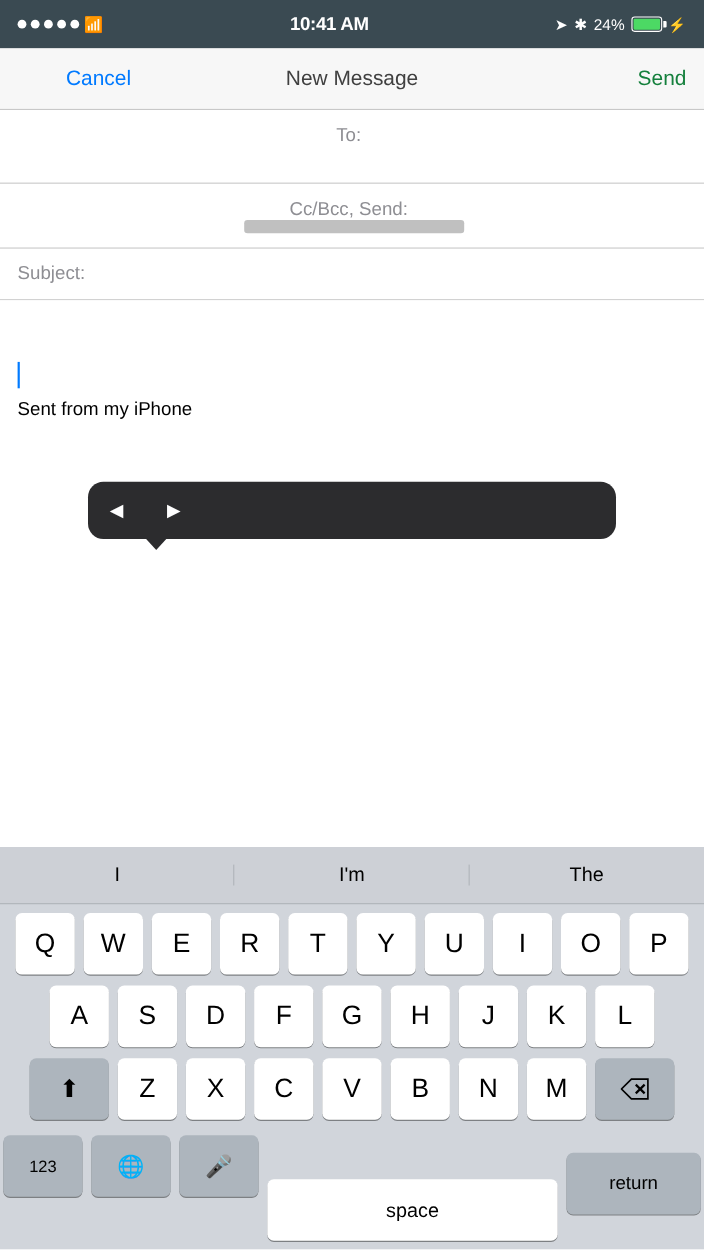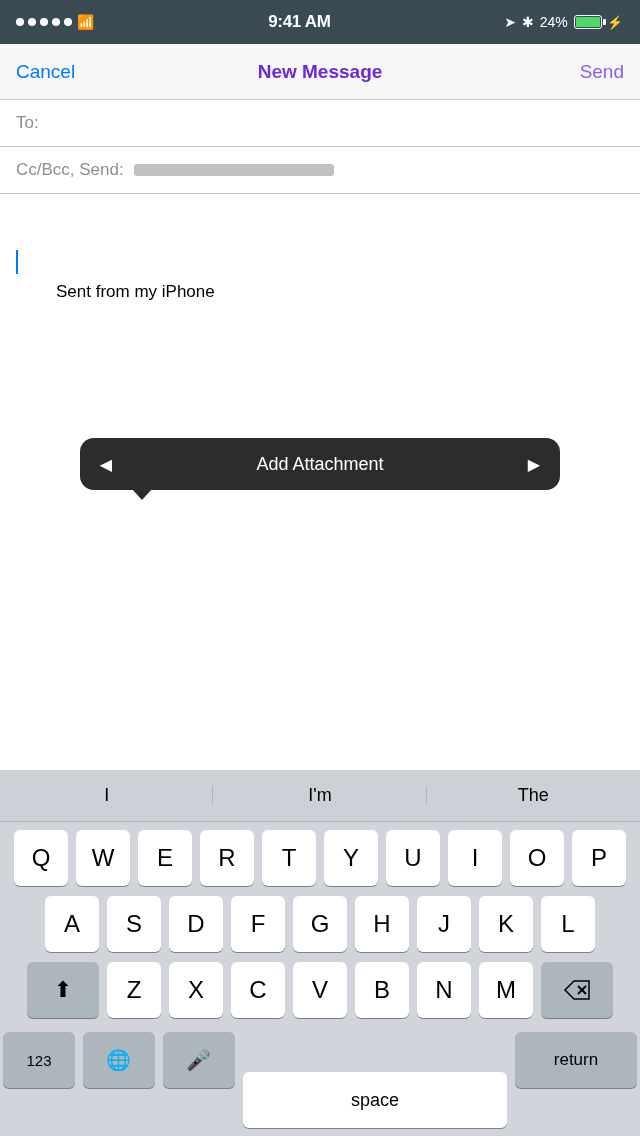--- a/index.html
+++ b/index.html
@@ -72,50 +72,52 @@
       padding: 0 16px;
       position: relative;
     }
     .nav-cancel {
       font-size: 19px;
       color: #007aff;
       font-weight: 400;
       background: none;
       border: none;
       cursor: pointer;
+      margin-left: 44px;
     }
     .nav-title {
       position: absolute;
       left: 50%;
       transform: translateX(-50%);
       font-size: 19px;
-      font-weight: 700;
-      color: #6d28d9;
+      font-weight: 400;
+      color: #404040;
     }
     .nav-send {
       font-size: 19px;
-      color: #8b5cf6;
+      color: #15803d;
       background: none;
       border: none;
       cursor: pointer;
     }
 
     
     .compose-area {
       background: #fff;
       position: relative;
     }
 
     
     .field-row {
       display: flex;
       align-items: center;
       padding: 13px 16px;
       border-bottom: 1px solid #c8c8c8;
       min-height: 47px;
+      flex-direction: column;
     }
     .field-label {
       font-size: 17px;
       color: #8e8e93;
       margin-right: 6px;
       min-width: fit-content;
     }
     .field-input {
       flex: 1;
       font-size: 17px;
@@ -280,21 +282,21 @@
       background: #adb5bd;
       color: #000;
       font-size: 18px;
     }
     .key-shift { width: 72px; }
     .key-backspace { width: 72px; }
     .key-num { width: 72px; font-size: 17px; }
     .key-globe { width: 72px; font-size: 20px; }
     .key-mic { width: 72px; font-size: 20px; }
     .key-space { flex: 1; font-size: 18px; font-weight: 400; color: #000; margin-top: 40px; }
-    .key-return { width: 122px; font-size: 17px; }
+    .key-return { width: 122px; font-size: 17px; margin-top: 16px; }
 
     .bottom-row {
       display: flex;
       gap: 8px;
       padding: 0 3px 8px;
     }
 
     .backspace-icon {
       display: flex; align-items: center; justify-content: center; gap: 2px;
     }
@@ -318,21 +320,21 @@
   <div class="status-left">
     <div class="status-dots">
       <div class="status-dot"></div>
       <div class="status-dot"></div>
       <div class="status-dot"></div>
       <div class="status-dot"></div>
       <div class="status-dot"></div>
     </div>
     <span class="wifi-icon">📶</span>
   </div>
-  <div class="status-center">9:41 AM</div>
+  <div class="status-center">10:41 AM</div>
   <div class="status-right">
     <span>➤</span>
     <span>✱</span>
     <span>24%</span>
     <div class="battery-container">
       <div class="battery-body">
         <div class="battery-fill"></div>
       </div>
     </div>
     <span style="font-size:13px;">⚡</span>
@@ -350,33 +352,35 @@
   <div class="field-row">
     <span class="field-label">To:</span>
     <input class="field-input" type="text" style="">
   </div>
 
   <div class="field-row">
     <span class="field-label">Cc/Bcc, Send:</span>
     <span class="blurred-value"></span>
   </div>
 
+  <div class="subject-row">
+    <span class="field-label">Subject:</span>
+  </div>
 
   <div class="tooltip-container">
     <div class="tooltip">
       <div class="tooltip-arrow-left">◀</div>
-      <div class="tooltip-label">Add Attachment</div>
       <div class="tooltip-arrow-right">▶</div>
     </div>
   </div>
 
   <div class="body-area">
     <div style="padding-top: 48px;">
       <span class="cursor-line"></span>
-      <div class="body-text" style="margin-top: 6px; margin-left: 40px;">Sent from my iPhone</div>
+      <div class="body-text" style="margin-top: 6px;">Sent from my iPhone</div>
     </div>
   </div>
 
 </div>
 
 <div class="keyboard-area">
 
   <div class="predictive-bar">
     <div class="predictive-item">I</div>
     <div class="predictive-item">I'm</div>

